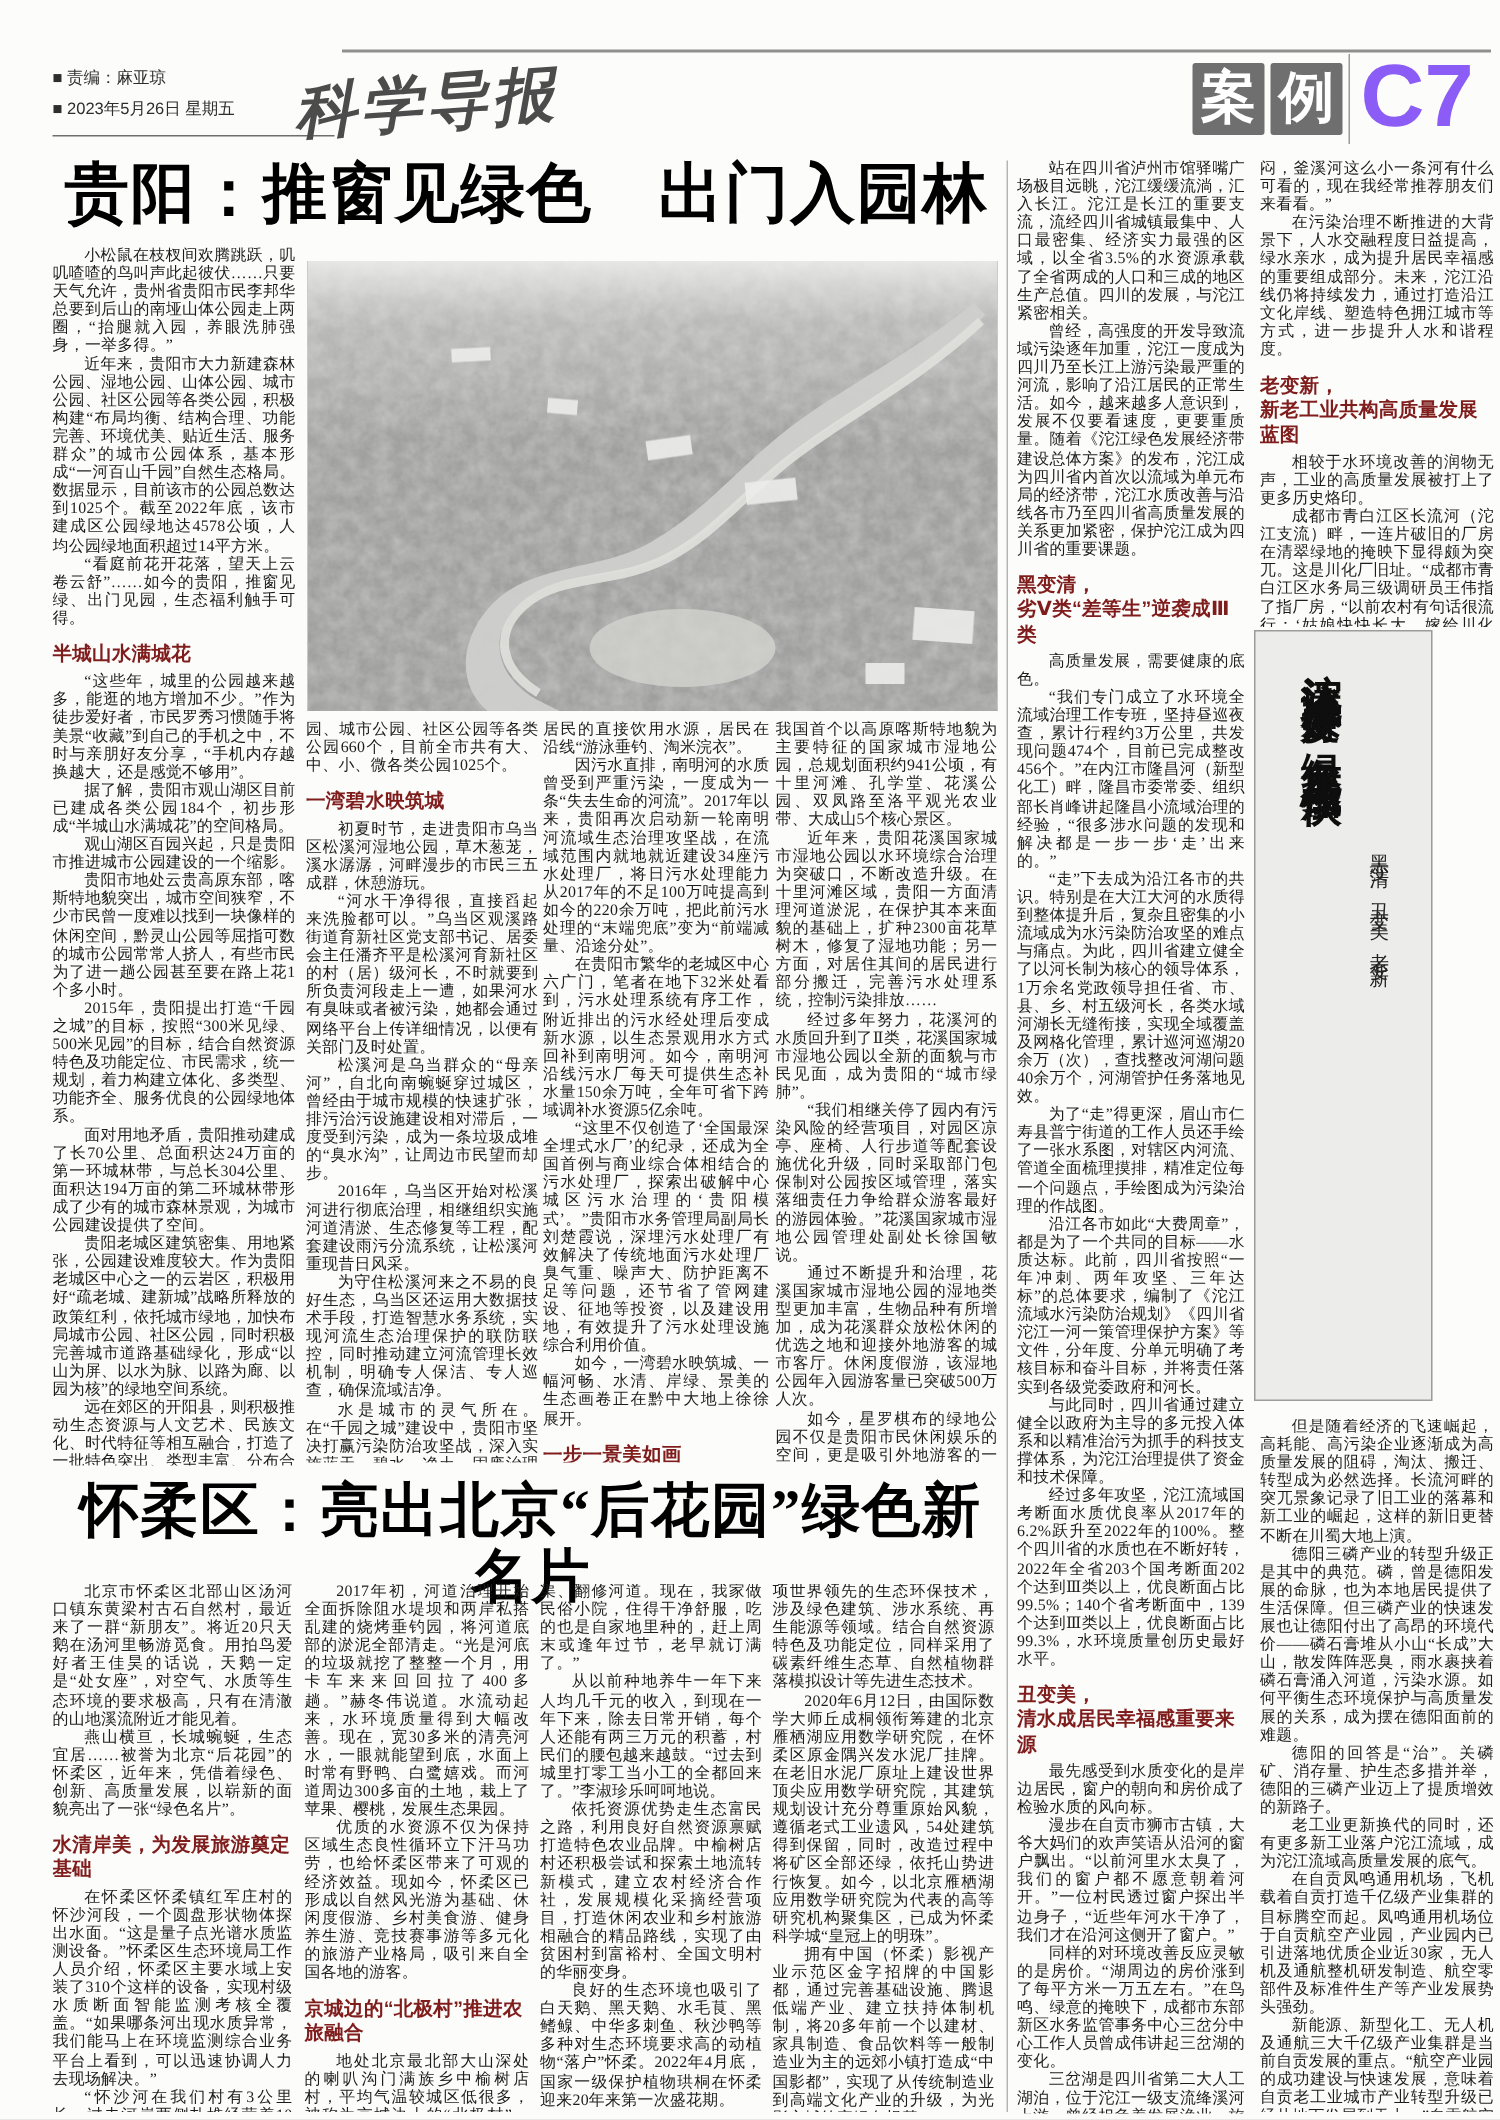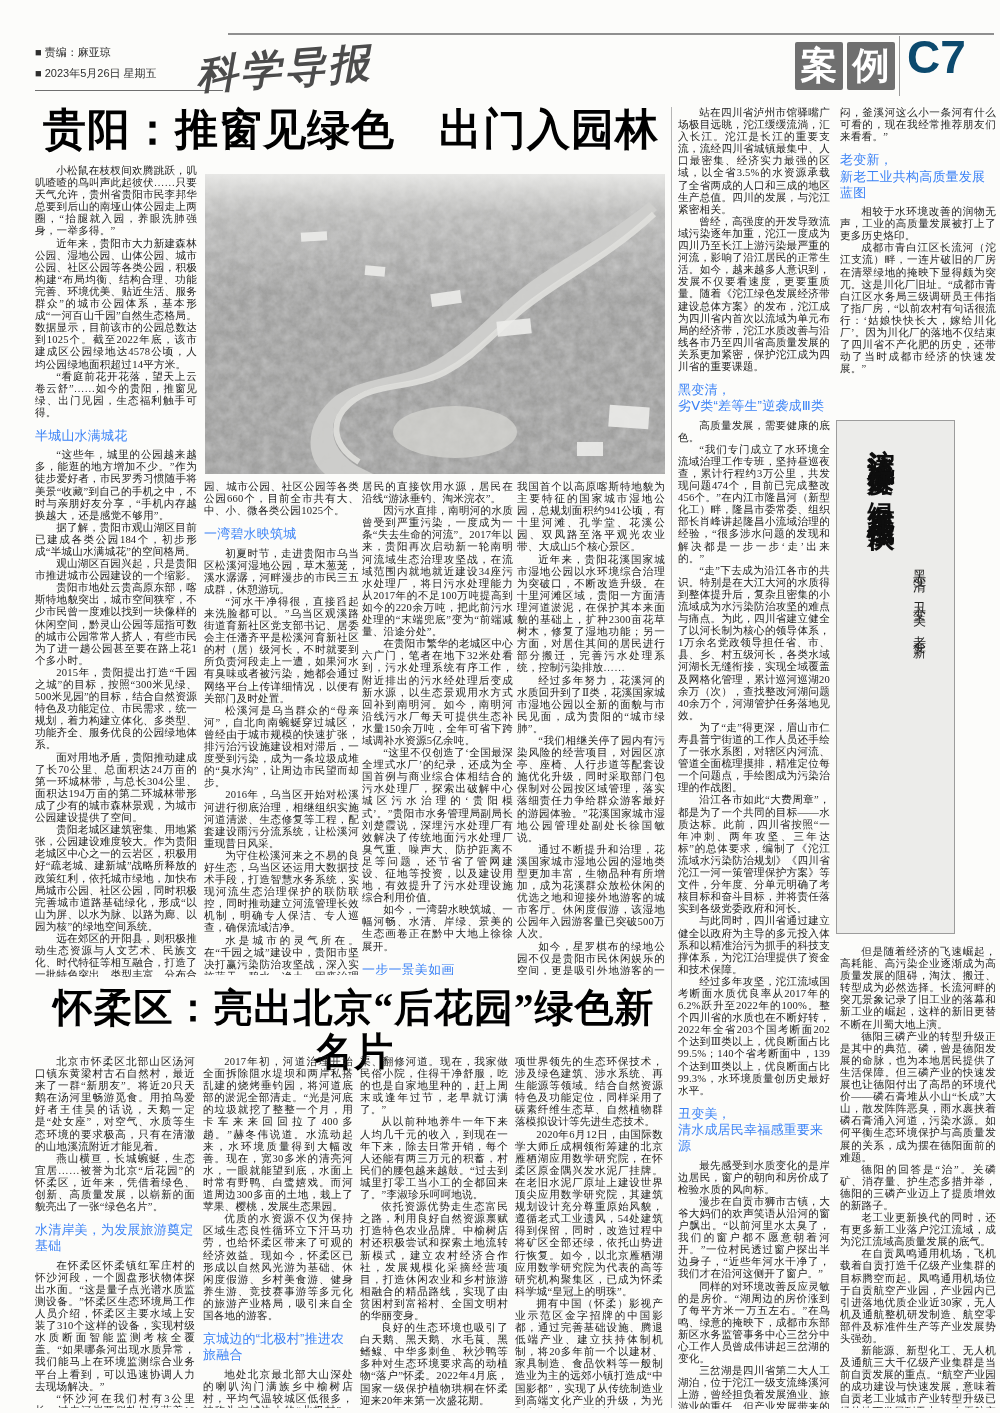--- a/index.html
+++ b/index.html
@@ -10,38 +10,38 @@
   .ed-block{position:absolute;left:35px;top:42px;width:188px;font-size:11px;line-height:1.95;
             color:#2e2e2e;border-bottom:1px solid #6f6f6f;padding-bottom:5px;
             font-family:"Liberation Sans","DejaVu Sans",sans-serif;}
   .masthead{position:absolute;left:196px;top:40px;width:220px;font-size:41px;font-style:italic;
             font-weight:bold;color:#4c4c4c;letter-spacing:3px;transform:rotate(-4deg);
             font-family:"DejaVu Serif","Liberation Serif",serif;}
   .sec-box{position:absolute;top:42px;width:48px;height:48px;background:#6f6f6f;color:#fff;
            font-weight:bold;font-size:37px;line-height:48px;text-align:center;border-radius:2px;}
   .sec-box1{left:795px;} .sec-box2{left:847px;}
   .sec-vrule{position:absolute;left:899px;top:36px;width:1px;height:60px;background:#9a9a9a;}
-  .pageno{position:absolute;left:907px;top:30px;font-size:46px;font-weight:bold;color:#0c4a6e;
+  .pageno{position:absolute;left:907px;top:30px;font-size:59px;font-weight:bold;color:#8b5cf6;
           font-family:"Liberation Sans","DejaVu Sans",sans-serif;}
   
   .headline-main{position:absolute;left:35px;top:98px;width:632px;margin:0;text-align:center;
        font-family:"Liberation Sans","DejaVu Sans",sans-serif;font-weight:900;
        font-size:43px;line-height:62px;color:#000;letter-spacing:1px;}
   .headline-huairou{position:absolute;left:35px;top:986px;width:638px;margin:0;text-align:center;
        font-family:Liberation Serif, serif;font-weight:bold;
        font-size:39px;line-height:44px;color:#000;letter-spacing:1px;}
   
   .photo{position:absolute;left:205px;top:174px;width:460px;height:300px;overflow:hidden;background:#a9a9a9;}
   
   .col{position:absolute;text-align:justify;font-size:10.6px;line-height:12.1px;
        letter-spacing:.2px;overflow:hidden;}
   .para{margin:0;text-indent:2em;}
   .para.cont{text-indent:0;}
-  .colhead{font-family:"Liberation Sans","DejaVu Sans",sans-serif;font-size:13px;font-weight:normal;
-       margin:9px 0 5px;color:#3b82f6;white-space:pre-line;line-height:1.25;text-align:left;}
+  .colhead{font-family:"Liberation Sans","DejaVu Sans",sans-serif;font-size:13px;font-weight:bold;
+       margin:9px 0 5px;color:#7f1d1d;white-space:pre-line;line-height:1.25;text-align:left;}
   .g1{left:35px;top:165px;width:162px;height:812px;}
   .g2{left:204px;top:481px;width:155px;height:494px;}
   .g3{left:362px;top:481px;width:151px;height:494px;}
   .g4{left:517px;top:481px;width:148px;height:494px;}
   .ta{left:678px;top:107px;width:152px;height:1302px;}
   .tbt{left:840px;top:107px;width:156px;height:311px;}
   .tbb{left:840px;top:946px;width:156px;height:462px;}
   .h1c{left:35px;top:1056px;width:160px;height:352px;}
   .h2c{left:203px;top:1056px;width:150px;height:352px;}
   .h3c{left:360px;top:1056px;width:148px;height:352px;}
@@ -165,20 +165,21 @@
       <p class="para">经过多年攻坚，沱江流域国考断面水质优良率从2017年的6.2%跃升至2022年的100%。整个四川省的水质也在不断好转，2022年全省203个国考断面202个达到Ⅲ类以上，优良断面占比99.5%；140个省考断面中，139个达到Ⅲ类以上，优良断面占比99.3%，水环境质量创历史最好水平。</p>
       <h3 class="colhead">丑变美，
 清水成居民幸福感重要来源</h3>
       <p class="para">最先感受到水质变化的是岸边居民，窗户的朝向和房价成了检验水质的风向标。</p>
       <p class="para">漫步在自贡市狮市古镇，大爷大妈们的欢声笑语从沿河的窗户飘出。“以前河里水太臭了，我们的窗户都不愿意朝着河开。”一位村民透过窗户探出半边身子，“近些年河水干净了，我们才在沿河这侧开了窗户。”</p>
       <p class="para">同样的对环境改善反应灵敏的是房价。“湖周边的房价涨到了每平方米一万五左右。”在鸟鸣、绿意的掩映下，成都市东部新区水务监管事务中心三岔分中心工作人员曾成伟讲起三岔湖的变化。</p>
       <p class="para">三岔湖是四川省第二大人工湖泊，位于沱江一级支流绛溪河上游，曾经担负着发展渔业、旅游业的重任。但产业发展带来的污染使得三岔湖不堪重负，滑入劣Ⅴ类的泥潭。经过多年攻坚，三岔湖水质从劣Ⅴ类提升为Ⅲ类，部分区域达到Ⅱ类，成为名副其实的“天府明珠”。</p>
     </div>
   <div class="col tbt">
       <p class="para cont">闷，釜溪河这么小一条河有什么可看的，现在我经常推荐朋友们来看看。”</p>
+      <p class="para">在污染治理不断推进的大背景下，人水交融程度日益提高，绿水亲水，成为提升居民幸福感的重要组成部分。未来，沱江沿线仍将持续发力，通过打造沿江文化岸线、塑造特色拥江城市等方式，进一步提升人水和谐程度。</p>
       <h3 class="colhead">老变新，
 新老工业共构高质量发展蓝图</h3>
       <p class="para">相较于水环境改善的润物无声，工业的高质量发展被打上了更多历史烙印。</p>
       <p class="para">成都市青白江区长流河（沱江支流）畔，一连片破旧的厂房在清翠绿地的掩映下显得颇为突兀。这是川化厂旧址。“成都市青白江区水务局三级调研员王伟指了指厂房，“以前农村有句话很流行：‘姑娘快快长大，嫁给川化厂’。因为川化厂的落地不仅结束了四川省不产化肥的历史，还带动了当时成都市经济的快速发展。”</p>
     </div>
 
   <div class="vbox">
     <div class="vtitle">沱江流域水质变好　绿色发展步伐加快</div>
     <div class="vsub">黑变清　丑变美　老变新</div>
   </div>

